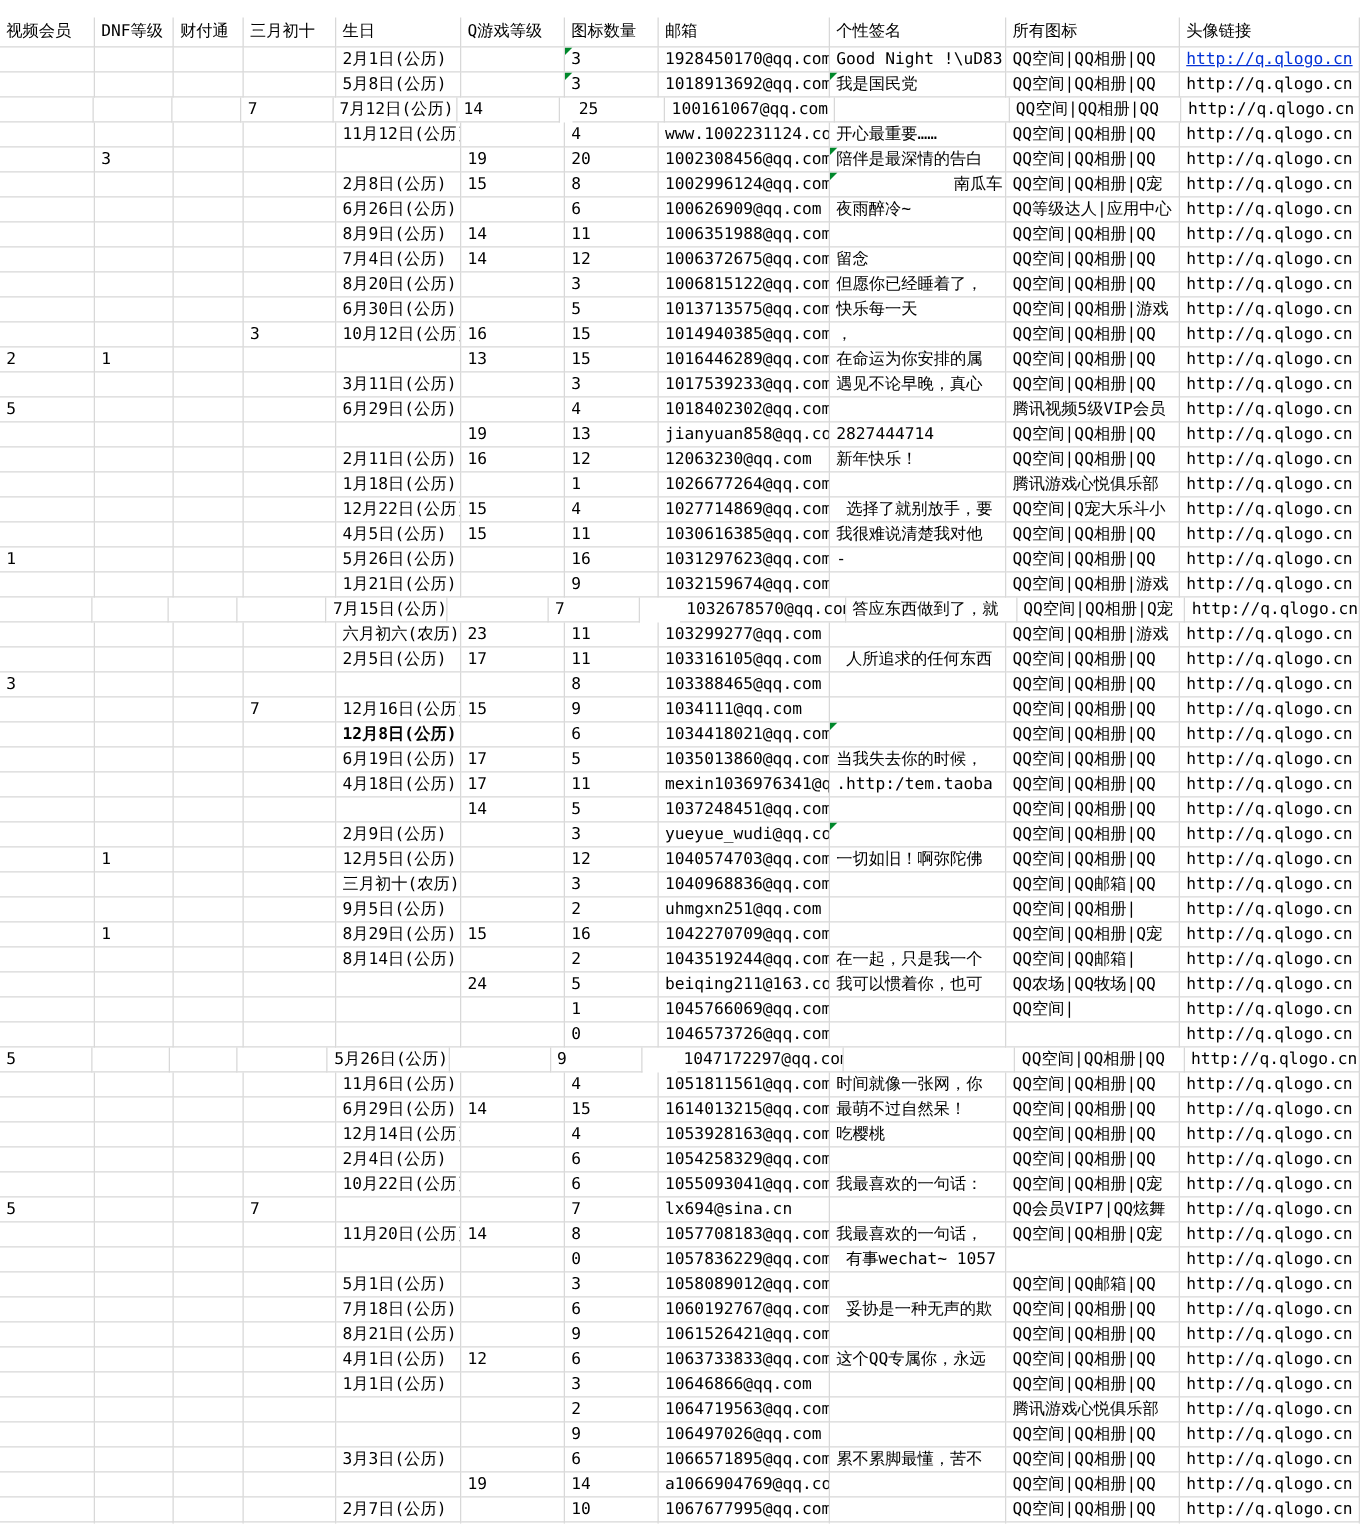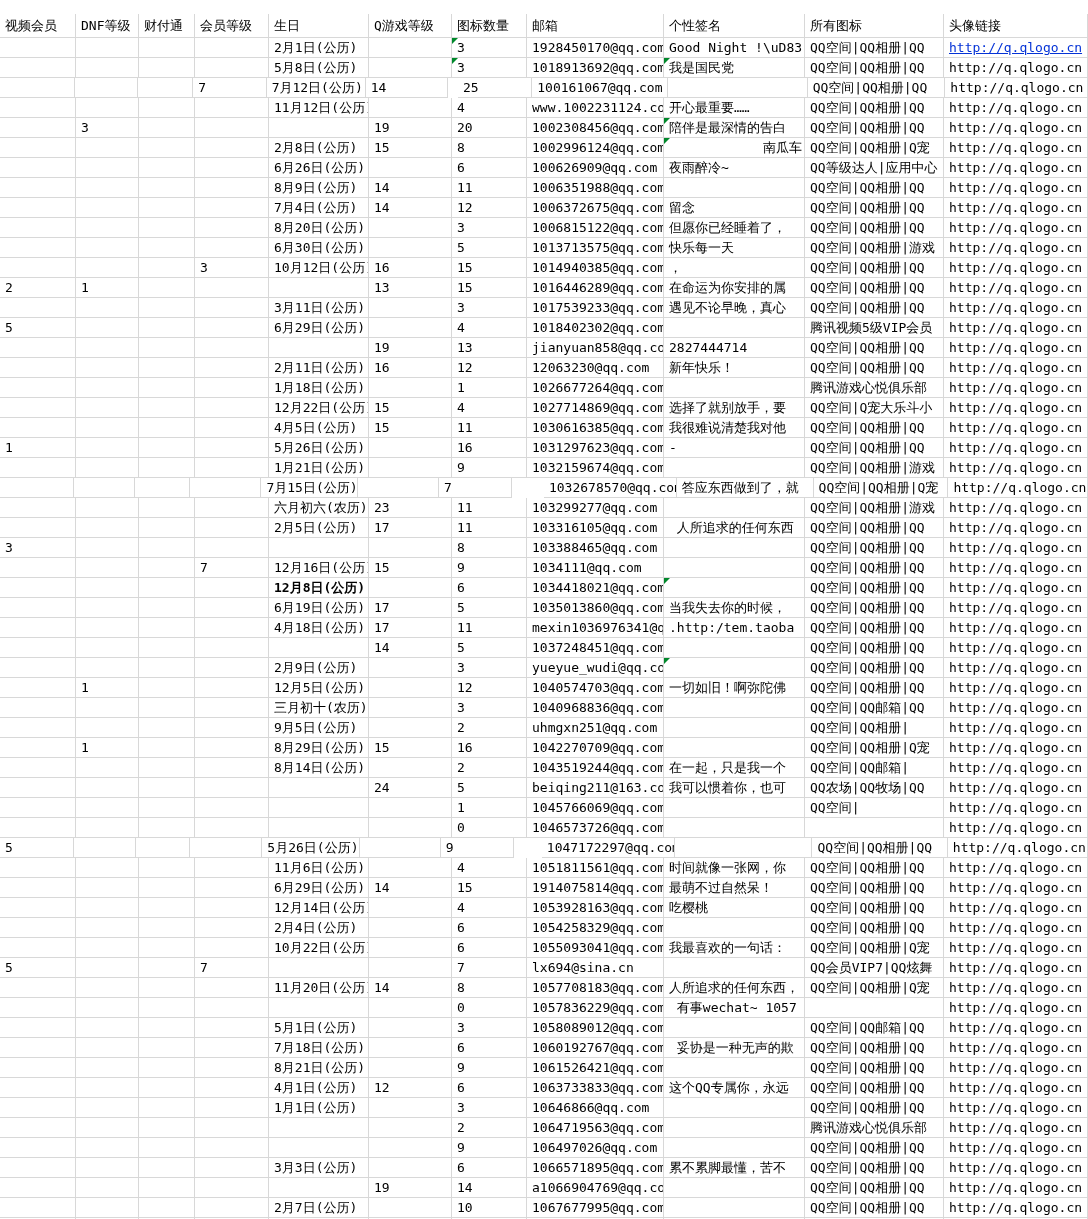--- a/index.html
+++ b/index.html
@@ -40,21 +40,21 @@
 </head>
 <body>
 
 <div id="sheet">
   <div class="top-strip"></div>
   <div id="grid-rows">
       <div class="row header">
         <div class="cell" style="width: 76px;">视频会员</div>
         <div class="cell" style="width: 63px;">DNF等级</div>
         <div class="cell" style="width: 56px;">财付通</div>
-        <div class="cell" style="width: 74px;">会员等级</div>
+        <div class="cell" style="width: 74px;">三月初十</div>
         <div class="cell" style="width: 100px;">生日</div>
         <div class="cell" style="width: 83px;">Q游戏等级</div>
         <div class="cell" style="width: 75px;">图标数量</div>
         <div class="cell" style="width: 137px;">邮箱</div>
         <div class="cell" style="width: 141px;">个性签名</div>
         <div class="cell" style="width: 139px;">所有图标</div>
         <div class="cell" style="width: 144px;">头像链接</div>
       </div>
       <div class="row">
         <div class="cell" style="width: 76px;"></div>
@@ -292,21 +292,21 @@
       </div>
       <div class="row">
         <div class="cell" style="width: 76px;"></div>
         <div class="cell" style="width: 63px;"></div>
         <div class="cell" style="width: 56px;"></div>
         <div class="cell" style="width: 74px;"></div>
         <div class="cell" style="width: 100px;">12月22日(公历)</div>
         <div class="cell" style="width: 83px;">15</div>
         <div class="cell" style="width: 75px;">4</div>
         <div class="cell" style="width: 137px;">1027714869@qq.com</div>
-        <div class="cell" style="width: 141px;">选择了就别放手，要</div>
+        <div class="cell" style="width: 141px; text-align: center;">选择了就别放手，要</div>
         <div class="cell" style="width: 139px;">QQ空间|Q宠大乐斗小</div>
         <div class="cell" style="width: 144px;">http://q.qlogo.cn</div>
       </div>
       <div class="row">
         <div class="cell" style="width: 76px;"></div>
         <div class="cell" style="width: 63px;"></div>
         <div class="cell" style="width: 56px;"></div>
         <div class="cell" style="width: 74px;"></div>
         <div class="cell" style="width: 100px;">4月5日(公历)</div>
         <div class="cell" style="width: 83px;">15</div>
@@ -603,21 +603,21 @@
         <div class="cell" style="width: 144px;">http://q.qlogo.cn</div>
       </div>
       <div class="row">
         <div class="cell" style="width: 76px;"></div>
         <div class="cell" style="width: 63px;"></div>
         <div class="cell" style="width: 56px;"></div>
         <div class="cell" style="width: 74px;"></div>
         <div class="cell" style="width: 100px;">6月29日(公历)</div>
         <div class="cell" style="width: 83px;">14</div>
         <div class="cell" style="width: 75px;">15</div>
-        <div class="cell" style="width: 137px;">1914075814@qq.com</div>
+        <div class="cell" style="width: 137px;">1614013215@qq.com</div>
         <div class="cell" style="width: 141px;">最萌不过自然呆！</div>
         <div class="cell" style="width: 139px;">QQ空间|QQ相册|QQ</div>
         <div class="cell" style="width: 144px;">http://q.qlogo.cn</div>
       </div>
       <div class="row">
         <div class="cell" style="width: 76px;"></div>
         <div class="cell" style="width: 63px;"></div>
         <div class="cell" style="width: 56px;"></div>
         <div class="cell" style="width: 74px;"></div>
         <div class="cell" style="width: 100px;">12月14日(公历)</div>
@@ -669,21 +669,21 @@
       </div>
       <div class="row">
         <div class="cell" style="width: 76px;"></div>
         <div class="cell" style="width: 63px;"></div>
         <div class="cell" style="width: 56px;"></div>
         <div class="cell" style="width: 74px;"></div>
         <div class="cell" style="width: 100px;">11月20日(公历)</div>
         <div class="cell" style="width: 83px;">14</div>
         <div class="cell" style="width: 75px;">8</div>
         <div class="cell" style="width: 137px;">1057708183@qq.com</div>
-        <div class="cell" style="width: 141px;">人所追求的任何东西，</div>
+        <div class="cell" style="width: 141px;">我最喜欢的一句话，</div>
         <div class="cell" style="width: 139px;">QQ空间|QQ相册|Q宠</div>
         <div class="cell" style="width: 144px;">http://q.qlogo.cn</div>
       </div>
       <div class="row">
         <div class="cell" style="width: 76px;"></div>
         <div class="cell" style="width: 63px;"></div>
         <div class="cell" style="width: 56px;"></div>
         <div class="cell" style="width: 74px;"></div>
         <div class="cell" style="width: 100px;"></div>
         <div class="cell" style="width: 83px;"></div>

